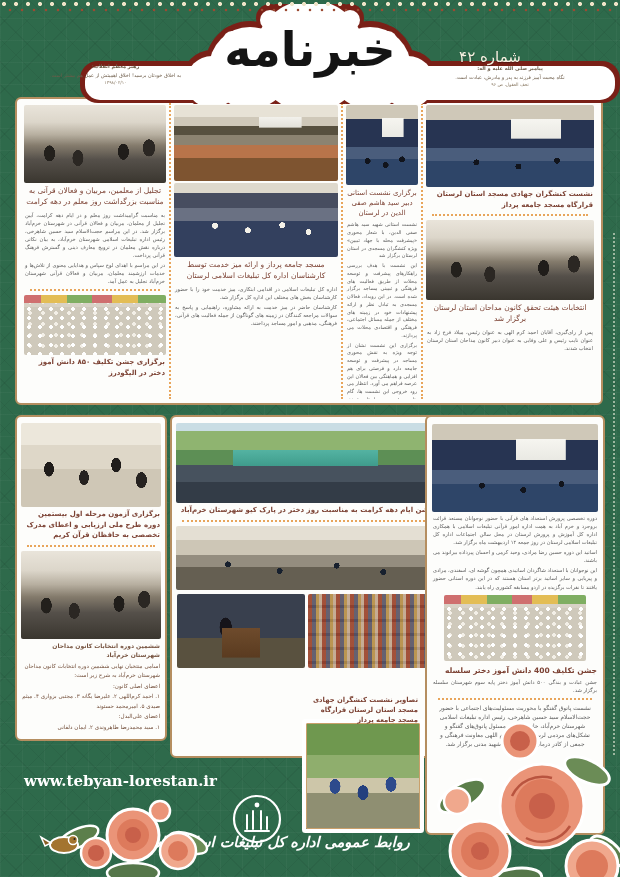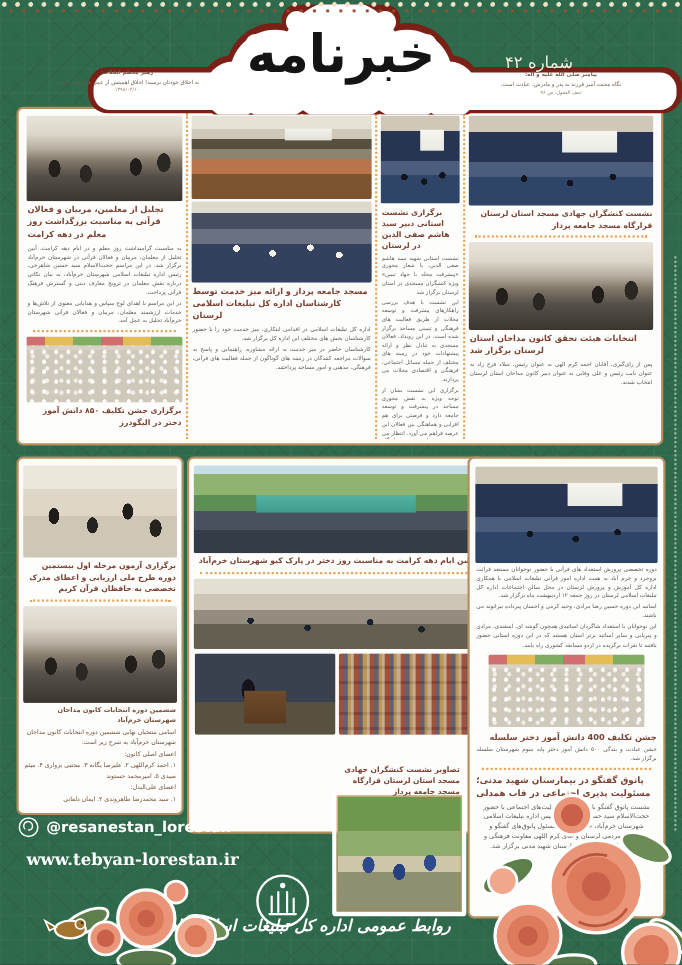--- a/index.html
+++ b/index.html
@@ -43,21 +43,21 @@
   .panelA{left:15px;top:97px;width:588px;height:308px;display:flex;padding:4px;overflow:hidden}
   .col{padding:0 3px;overflow:hidden}
   .col.sep{border-left:2px dotted var(--dash)}
   .colR{width:176px}.colN{width:80px}.colM{width:172px}.colL{width:148px}
 
   .pBL{left:15px;top:415px;width:152px;height:326px;padding:4px;overflow:hidden}
   .pBC{left:170px;top:415px;width:271px;height:343px;padding:4px;overflow:hidden}
   .pBR{left:425px;top:415px;width:180px;height:420px;padding:5px;overflow:hidden}
 
   .ph{width:100%;border-radius:2px;flex-shrink:0;margin:2px 0}
-  .t{font-size:7.5px;font-weight:bold;color:var(--maroon);line-height:1.45;text-align:left;margin:3px 1px}
+  .t{font-size:7.5px;font-weight:normal;color:var(--maroon);line-height:1.45;text-align:center;margin:3px 1px}
   .b{font-size:5.2px;color:var(--body);line-height:1.55;text-align:justify;margin:2px 1px}
   .b5{font-size:5px}
   .cap{font-size:7px;font-weight:bold;color:var(--maroon);line-height:1.5;text-align:right;margin:2px 1px}
   .lead{font-size:6px;font-weight:bold;color:var(--brown);line-height:1.6;text-align:right;margin:2px 1px}
   .names{font-size:5.6px;color:var(--brown);line-height:1.7;text-align:right;margin:1px 1px}
   .dash-h{border-top:2px dotted var(--dash);margin:4px 6px}
   .center{text-align:center}
 
   
   .p-meet{background:
@@ -252,31 +252,23 @@
 
   <div class="panel pBR">
     <div class="ph p-screenhall" style="height:88px"></div>
     <div class="b">دوره تخصصی پرورش استعداد های قرآنی با حضور نوجوانان مستعد قرائت بروجرد و خرم آباد به همت اداره امور قرآنی تبلیغات اسلامی با همکاری اداره کل آموزش و پرورش لرستان در محل سالن اجتماعات اداره کل تبلیغات اسلامی لرستان در روز جمعه ۱۲ اردیبهشت ماه برگزار شد.</div>
     <div class="b">اساتید این دوره حسین رضا مرادی، وحید کرمی و احسان پیرداده بیرانوند می باشند.</div>
     <div class="b">این نوجوانان با استعداد شاگردان اساتیدی همچون گوشه ای، اسفندی، مرادی و پیریایی و سایر اساتید برتر استان هستند که در این دوره استانی حضور یافتند تا نفرات برگزیده در اردو مسابقه کشوری راه یابند.</div>
     <div class="ph p-white-crowd" style="height:66px;width:142px;margin:4px auto"></div>
     <div class="cap" style="font-size:7.5px">جشن تکلیف 400 دانش آموز دختر سلسله</div>
     <div class="b">جشن عبادت و بندگی ۵۰۰ دانش آموز دختر پایه سوم شهرستان سلسله برگزار شد.</div>
     <div class="dash-h"></div>
-    <div class="t" style="font-size:8px">پاتوق گفتگو در بیمارستان شهید مدنی؛ مسئولیت پذیری اجتماعی در قاب همدلی</div>
     <div class="b center" style="font-size:5.8px">نشست پاتوق گفتگو با محوریت مسئولیت‌های اجتماعی با حضور حجت‌الاسلام سید حسین شاهرخی، رئیس اداره تبلیغات اسلامی شهرستان خرم‌آباد، خانم احمدی، مسئول پاتوق‌های گفتگو و تشکل‌های مردمی لرستان و آقای کرم اللهی معاونت فرهنگی و جمعی از کادر درمان در بیمارستان شهید مدنی برگزار شد.</div>
   </div>
 
-  <div class="social">
-    <svg width="20" height="20" viewBox="0 0 20 20" aria-hidden="true">
-      <circle cx="10" cy="10" r="8.4" fill="none" stroke="#fff" stroke-width="1.4"></circle>
-      <path d="M6.5 11.5 a4 4 0 1 1 7 -2.2 c0 2.4 -2 3.4 -3.6 3.2" fill="none" stroke="#fff" stroke-width="1.3" stroke-linecap="round"></path>
-    </svg>
-    <span>@resanestan_lorestan</span>
-  </div>
   <div class="site">www.tebyan-lorestan.ir</div>
 
   <svg class="emblem" width="52" height="56" viewBox="0 0 52 56" aria-hidden="true">
     <circle cx="26" cy="28" r="23" fill="none" stroke="#fff" stroke-width="2.2"></circle>
     <path d="M16 38 v-14 M22 38 v-18 M30 38 v-18 M36 38 v-12" stroke="#fff" stroke-width="2" stroke-linecap="round"></path>
     <path d="M14 40 h24" stroke="#fff" stroke-width="2" stroke-linecap="round"></path>
     <circle cx="26" cy="14" r="2.4" fill="#fff"></circle>
   </svg>
   <div class="publisher">روابط عمومی اداره کل تبلیغات اسلامی استان لرستان</div>
 

